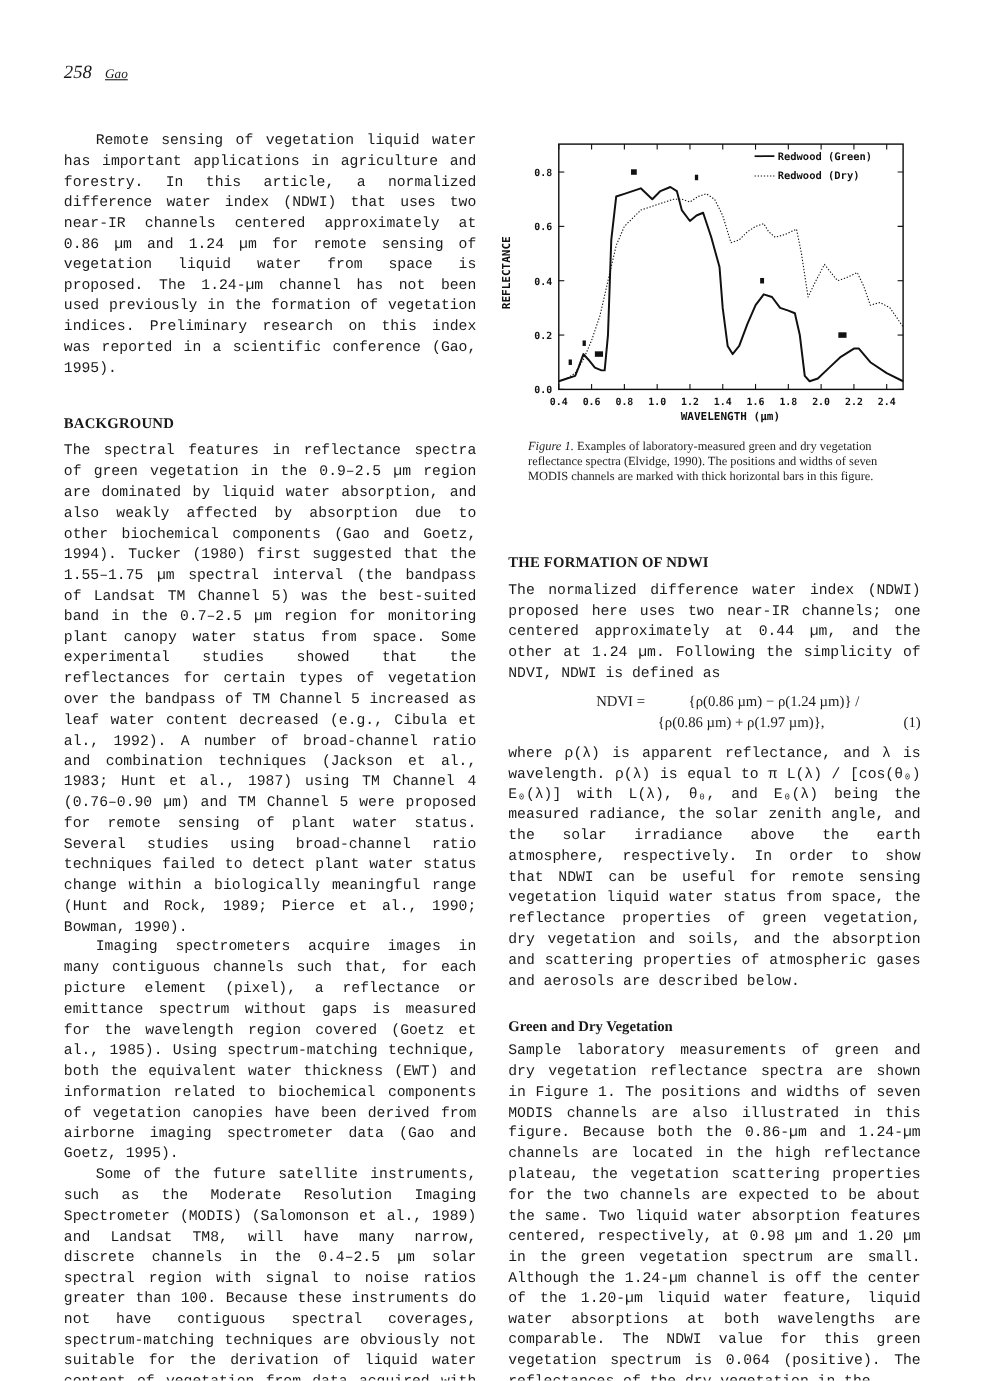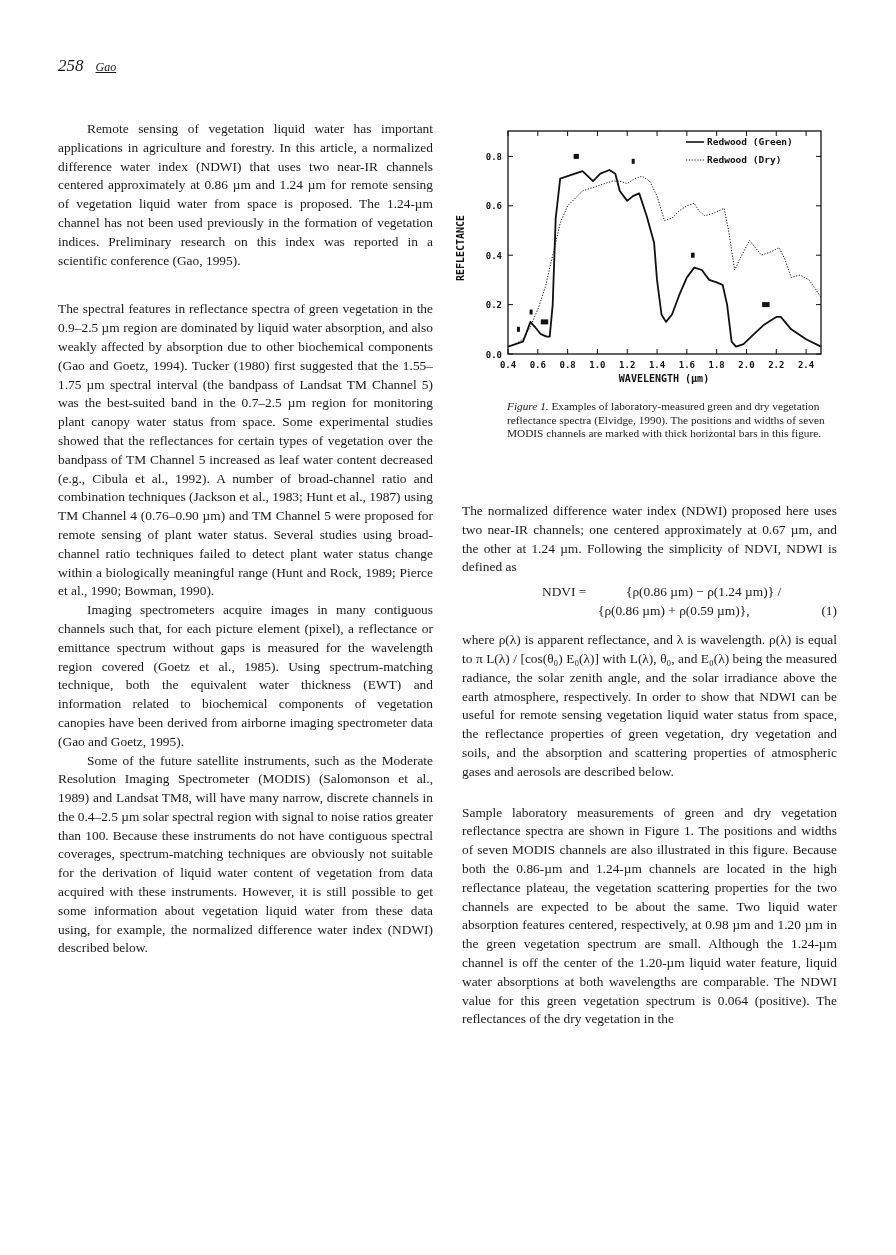--- a/index.html
+++ b/index.html
@@ -4,45 +4,46 @@
 <style>
   html, body { margin: 0; padding: 0; background: #ffffff; }
   body { width: 896px; height: 1255px; position: relative; overflow: hidden;
          font-family: "DejaVu Serif", "Liberation Serif", serif; color: #1a1a1a; }
   .page-header { position: absolute; left: 58px; top: 56px; font-family: "Liberation Serif", serif; font-style: italic; }
   .page-header .num { font-size: 17px; }
   .page-header .author { font-size: 12px; margin-left: 8px; text-decoration: underline; }
   .col { position: absolute; width: 375px; font-family: "Liberation Serif", serif; font-size: 13.4px; line-height: 18.8px; text-align: justify; hyphens: manual; }
   .col.left { left: 58px; top: 120px; }
   .col.right { left: 462px; top: 0; }
-  p { margin: 0; }
+  p { margin: 0; font-family: Liberation Mono, monospace; }
   p.indent { text-indent: 29px; }
   h2.section { font-family: "Liberation Serif", serif; font-weight: bold; font-size: 13.4px; margin: 0 0 8px 0; letter-spacing: 0.2px; }
   h3.subsection { font-family: "Liberation Serif", serif; font-weight: bold; font-size: 13.4px; margin: 0 0 4px 0; }
   .figure { position: absolute; left: 450px; top: 120px; width: 390px; height: 270px; }
-  .caption { position: absolute; left: 480px; top: 400px; width: 330px; font-family: "Liberation Serif", serif; font-size: 11.3px; line-height: 13.6px; color: #222; margin-left: 27px; }
+  .caption { position: absolute; left: 480px; top: 400px; width: 330px; font-family: "Liberation Serif", serif; font-size: 11.3px; line-height: 13.6px; color: #222; }
   .caption .fig-label { font-style: italic; }
   .equation { font-family: "Liberation Serif", serif; font-size: 13.4px; line-height: 18.8px; position: relative; height: 40px; margin: 6px 0 8px 0; }
   .equation .lhs { position: absolute; left: 80px; top: 0; }
   .equation .l1 { position: absolute; left: 136px; top: 0; margin-left: 28px; }
   .equation .l2 { position: absolute; left: 136px; top: 19px; }
   .equation .eqnum { position: absolute; right: 0; top: 19px; }
   svg text { font-family: "DejaVu Sans Mono", "Liberation Mono", monospace; font-weight: bold; }
 </style>
 </head>
 <body>
 
 <div class="page-header">
   <span class="num">258</span>
   <span class="author">Gao</span>
 </div>
 
 <div class="col left">
   <p class="indent">Remote sensing of vegetation liquid water has important applications in agriculture and forestry. In this article, a normalized difference water index (NDWI) that uses two near-IR channels centered approximately at 0.86 µm and 1.24 µm for remote sensing of vegetation liquid water from space is proposed. The 1.24-µm channel has not been used previously in the formation of vegetation indices. Preliminary research on this index was reported in a scientific conference (Gao, 1995).</p>
   <div style="height:30px"></div>
+  <h2 class="section">BACKGROUND</h2>
   <p>The spectral features in reflectance spectra of green vegetation in the 0.9–2.5 µm region are dominated by liquid water absorption, and also weakly affected by absorption due to other biochemical components (Gao and Goetz, 1994). Tucker (1980) first suggested that the 1.55–1.75 µm spectral interval (the bandpass of Landsat TM Channel 5) was the best-suited band in the 0.7–2.5 µm region for monitoring plant canopy water status from space. Some experimental studies showed that the reflectances for certain types of vegetation over the bandpass of TM Channel 5 increased as leaf water content decreased (e.g., Cibula et al., 1992). A number of broad-channel ratio and combination techniques (Jackson et al., 1983; Hunt et al., 1987) using TM Channel 4 (0.76–0.90 µm) and TM Channel 5 were proposed for remote sensing of plant water status. Several studies using broad-channel ratio techniques failed to detect plant water status change within a biologically meaningful range (Hunt and Rock, 1989; Pierce et al., 1990; Bowman, 1990).</p>
   <p class="indent">Imaging spectrometers acquire images in many contiguous channels such that, for each picture element (pixel), a reflectance or emittance spectrum without gaps is measured for the wavelength region covered (Goetz et al., 1985). Using spectrum-matching technique, both the equivalent water thickness (EWT) and information related to biochemical components of vegetation canopies have been derived from airborne imaging spectrometer data (Gao and Goetz, 1995).</p>
   <p class="indent">Some of the future satellite instruments, such as the Moderate Resolution Imaging Spectrometer (MODIS) (Salomonson et al., 1989) and Landsat TM8, will have many narrow, discrete channels in the 0.4–2.5 µm solar spectral region with signal to noise ratios greater than 100. Because these instruments do not have contiguous spectral coverages, spectrum-matching techniques are obviously not suitable for the derivation of liquid water content of vegetation from data acquired with these instruments. However, it is still possible to get some information about vegetation liquid water from these data using, for example, the normalized difference water index (NDWI) described below.</p>
 </div>
 
 <div class="figure">
   <svg id="chart" width="390" height="270" viewBox="0 0 390 270">
     <g id="plot" transform="translate(58,11)">
       <rect x="0" y="0" width="313" height="223" fill="none" stroke="#111" stroke-width="1.3"></rect>
       <g id="ticks">
@@ -118,23 +119,25 @@
     <text id="ylabel" transform="translate(14,128) rotate(-90)" text-anchor="middle" font-size="10" fill="#111">REFLECTANCE</text>
     <text id="xlabel" x="214" y="262" text-anchor="middle" font-size="10" fill="#111">WAVELENGTH (µm)</text>
   </svg>
 </div>
 
 <div class="caption">
   <span class="fig-label">Figure 1.</span><span> Examples of laboratory-measured green and dry vegetation reflectance spectra (Elvidge, 1990). The positions and widths of seven MODIS channels are marked with thick horizontal bars in this figure.</span>
 </div>
 
 <div class="col right" style="top:502px">
-  <p>The normalized difference water index (NDWI) proposed here uses two near-IR channels; one centered approximately at 0.67 µm, and the other at 1.24 µm. Following the simplicity of NDVI, NDWI is defined as</p>
+  <h2 class="section">THE FORMATION OF NDWI</h2>
+  <p>The normalized difference water index (NDWI) proposed here uses two near-IR channels; one centered approximately at 0.44 µm, and the other at 1.24 µm. Following the simplicity of NDVI, NDWI is defined as</p>
   <div class="equation">
     <span class="lhs">NDVI =</span>
     <span class="l1">{ρ(0.86 µm) − ρ(1.24 µm)} /</span>
-    <span class="l2">{ρ(0.86 µm) + ρ(0.59 µm)},</span>
+    <span class="l2">{ρ(0.86 µm) + ρ(1.97 µm)},</span>
     <span class="eqnum">(1)</span>
   </div>
   <p>where ρ(λ) is apparent reflectance, and λ is wavelength. ρ(λ) is equal to π L(λ) / [cos(θ₀) E₀(λ)] with L(λ), θ₀, and E₀(λ) being the measured radiance, the solar zenith angle, and the solar irradiance above the earth atmosphere, respectively. In order to show that NDWI can be useful for remote sensing vegetation liquid water status from space, the reflectance properties of green vegetation, dry vegetation and soils, and the absorption and scattering properties of atmospheric gases and aerosols are described below.</p>
   <div style="height:22px"></div>
+  <h3 class="subsection">Green and Dry Vegetation</h3>
   <p>Sample laboratory measurements of green and dry vegetation reflectance spectra are shown in Figure 1. The positions and widths of seven MODIS channels are also illustrated in this figure. Because both the 0.86-µm and 1.24-µm channels are located in the high reflectance plateau, the vegetation scattering properties for the two channels are expected to be about the same. Two liquid water absorption features centered, respectively, at 0.98 µm and 1.20 µm in the green vegetation spectrum are small. Although the 1.24-µm channel is off the center of the 1.20-µm liquid water feature, liquid water absorptions at both wavelengths are comparable. The NDWI value for this green vegetation spectrum is 0.064 (positive). The reflectances of the dry vegetation in the</p>
 </div>
 
 </body></html>

